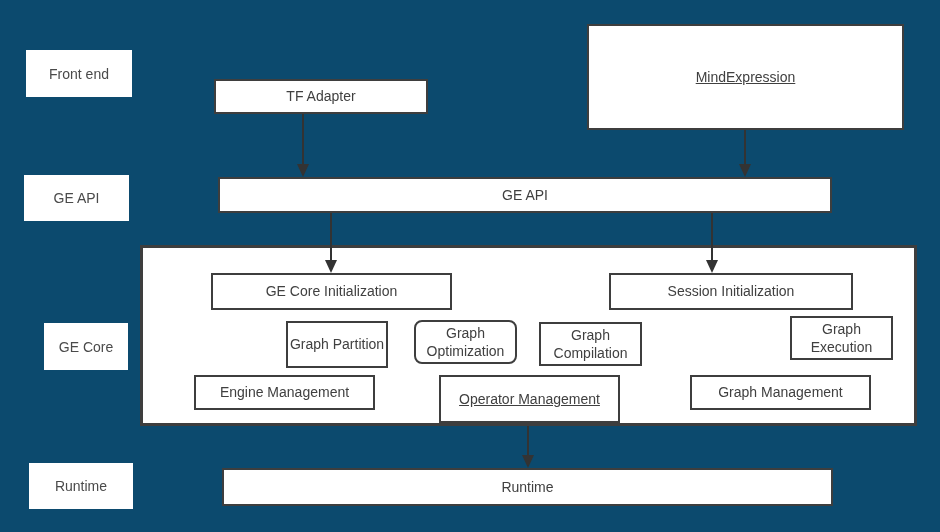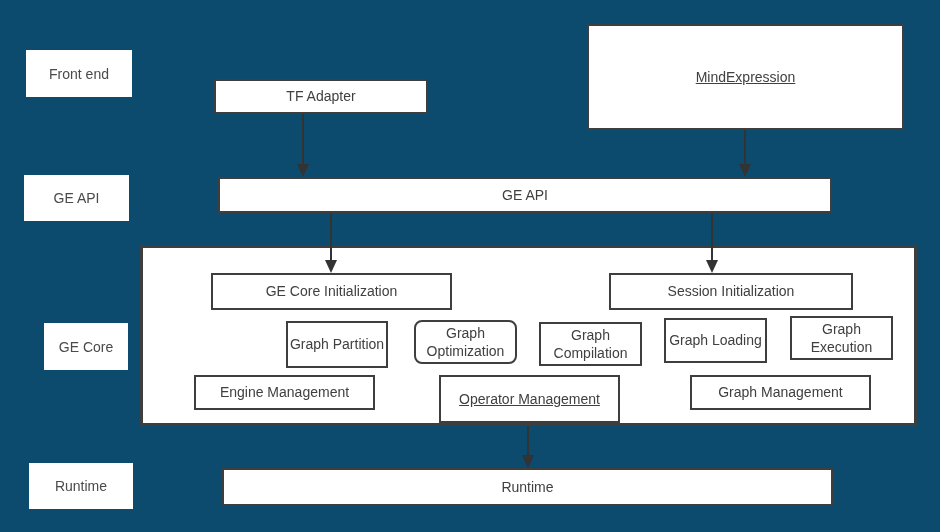--- a/index.html
+++ b/index.html
@@ -120,21 +120,20 @@
   <div class="box" id="box-ge-api">GE API</div>
 
   <div class="box" id="box-ge-core"></div>
 
   <div class="box" id="box-ge-core-init">GE Core Initialization</div>
   <div class="box" id="box-session-init">Session Initialization</div>
 
   <div class="box" id="box-graph-partition">Graph Partition</div>
   <div class="box" id="box-graph-optimization">Graph Optimization</div>
   <div class="box" id="box-graph-compilation">Graph Compilation</div>
-  <div class="box" id="box-graph-loading">Graph Loading</div>
   <div class="box" id="box-graph-execution">Graph Execution</div>
 
   <div class="box" id="box-engine-management">Engine Management</div>
   <div class="box" id="box-operator-management">Operator Management</div>
   <div class="box" id="box-graph-management">Graph Management</div>
 
   <div class="box" id="box-runtime">Runtime</div>
 
   <div class="arrow" id="arrow-tf">
     <div class="shaft"></div>

